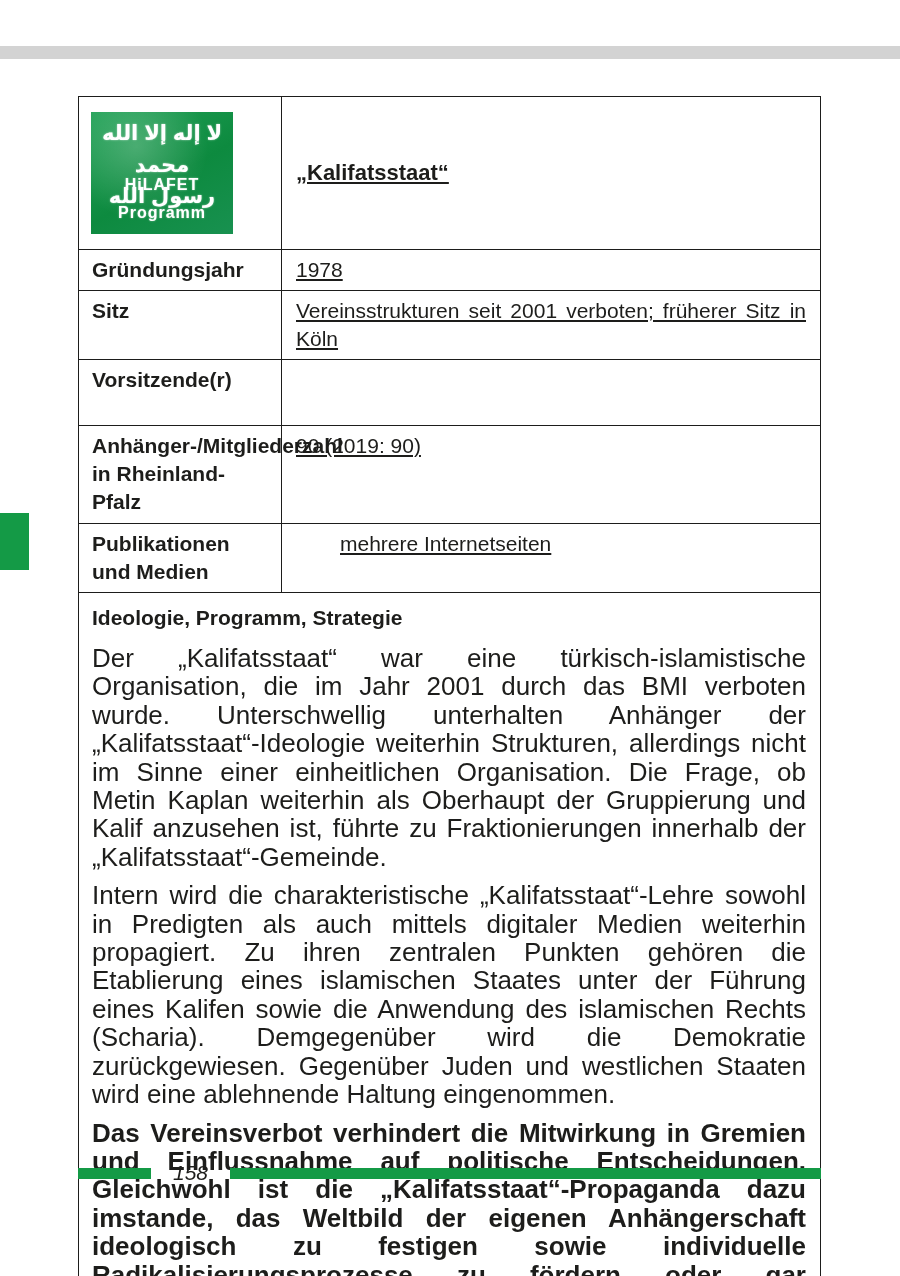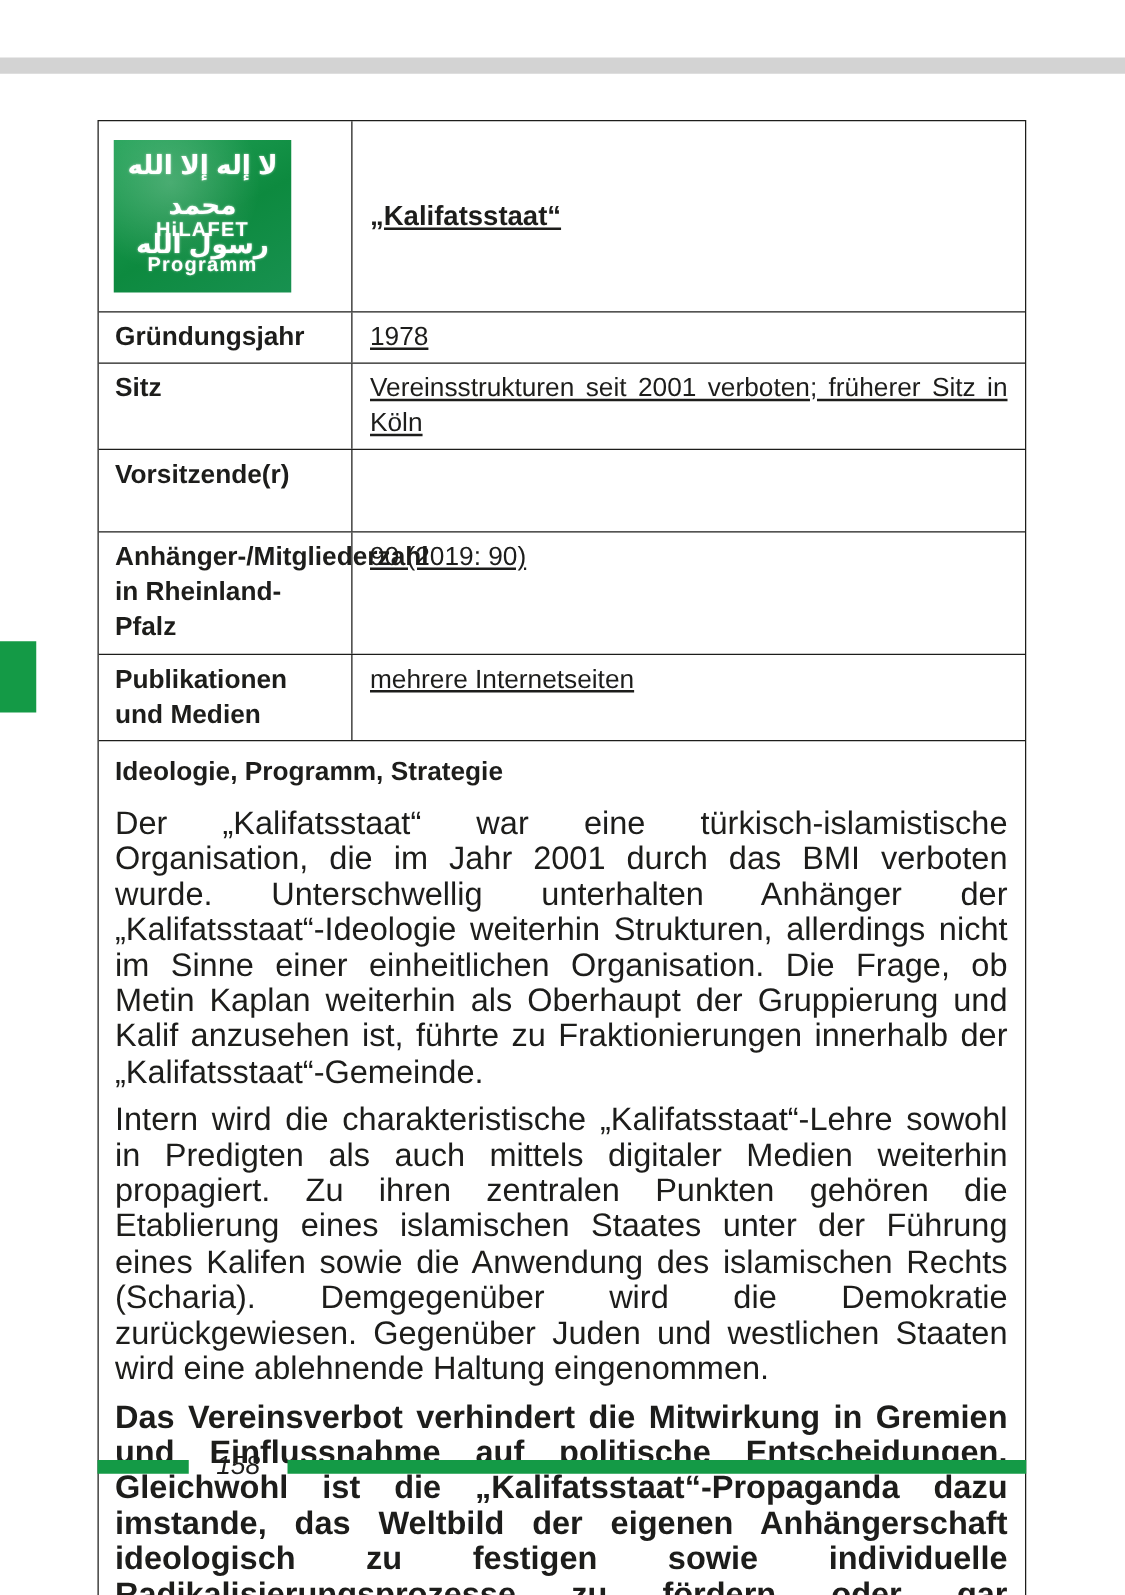--- a/index.html
+++ b/index.html
@@ -48,21 +48,21 @@
     text-decoration: underline;
   }
   .header-row { min-height: 152px; }
   .header-row .label-cell { display: flex; align-items: center; padding: 12px; }
   .header-row .value-cell { display: flex; align-items: center; text-align: left; }
   .org-title { font-weight: bold; font-size: 22px; }
   .r-gruendung  { min-height: 39px; }
   .r-sitz       { min-height: 61px; }
   .r-vorsitz    { min-height: 66px; }
   .r-anhaenger  { min-height: 98px; }
-  .r-publik     { min-height: 68px; }
+  .r-publik     { min-height: 68px; gap: 44px; }
   .flag {
     width: 142px; height: 122px;
     position: relative;
     background:
       radial-gradient(circle at 32% 28%, rgba(255,255,255,0.22), rgba(255,255,255,0) 55%),
       linear-gradient(150deg, #22a257 0%, #0d8a3f 55%, #189150 100%);
     overflow: hidden;
   }
   .flag-arabic {
     direction: rtl;

